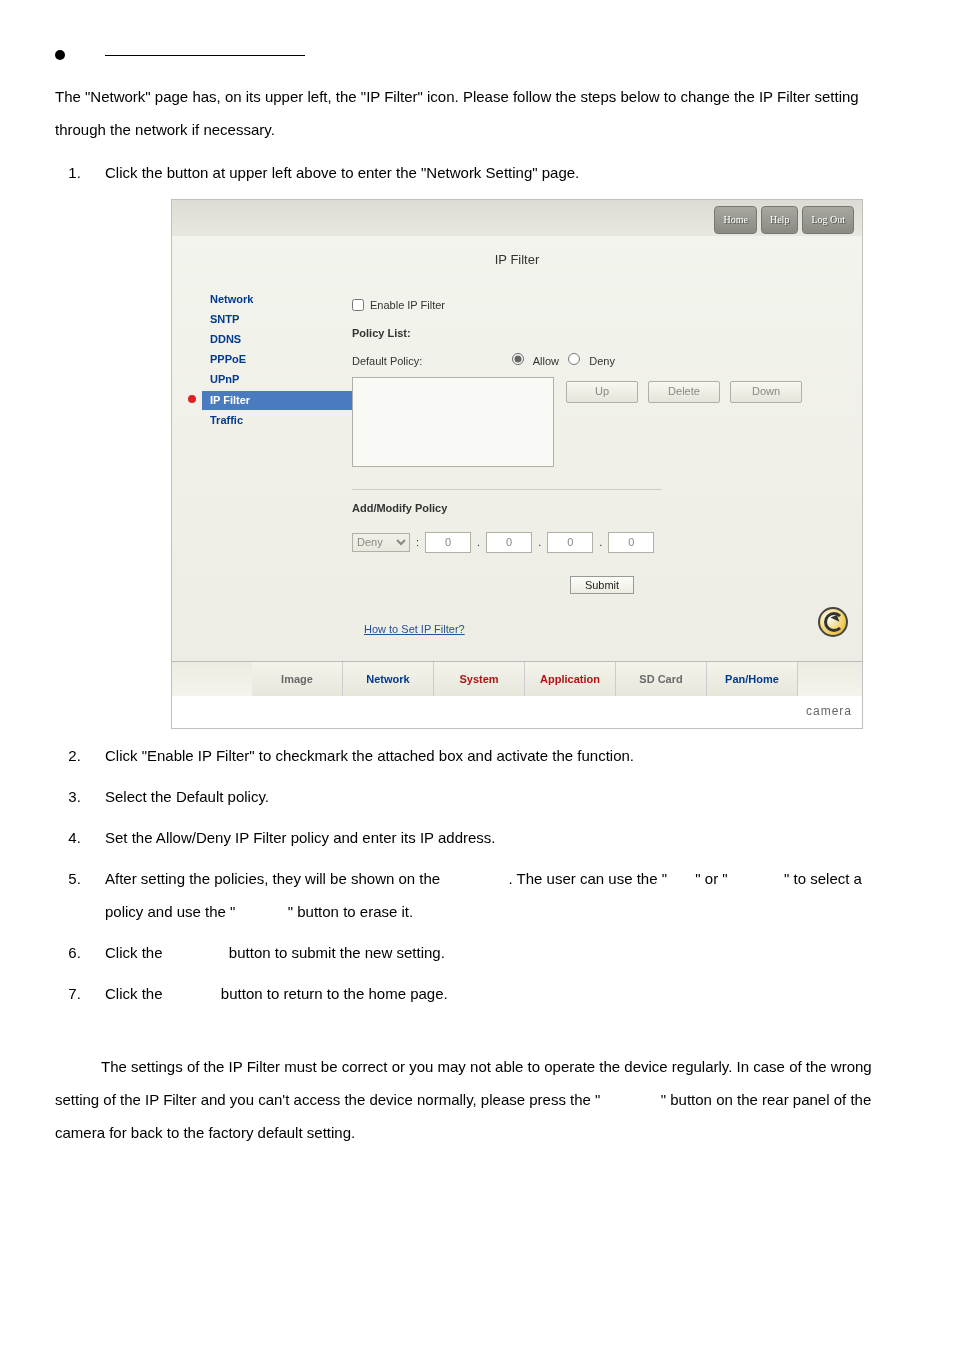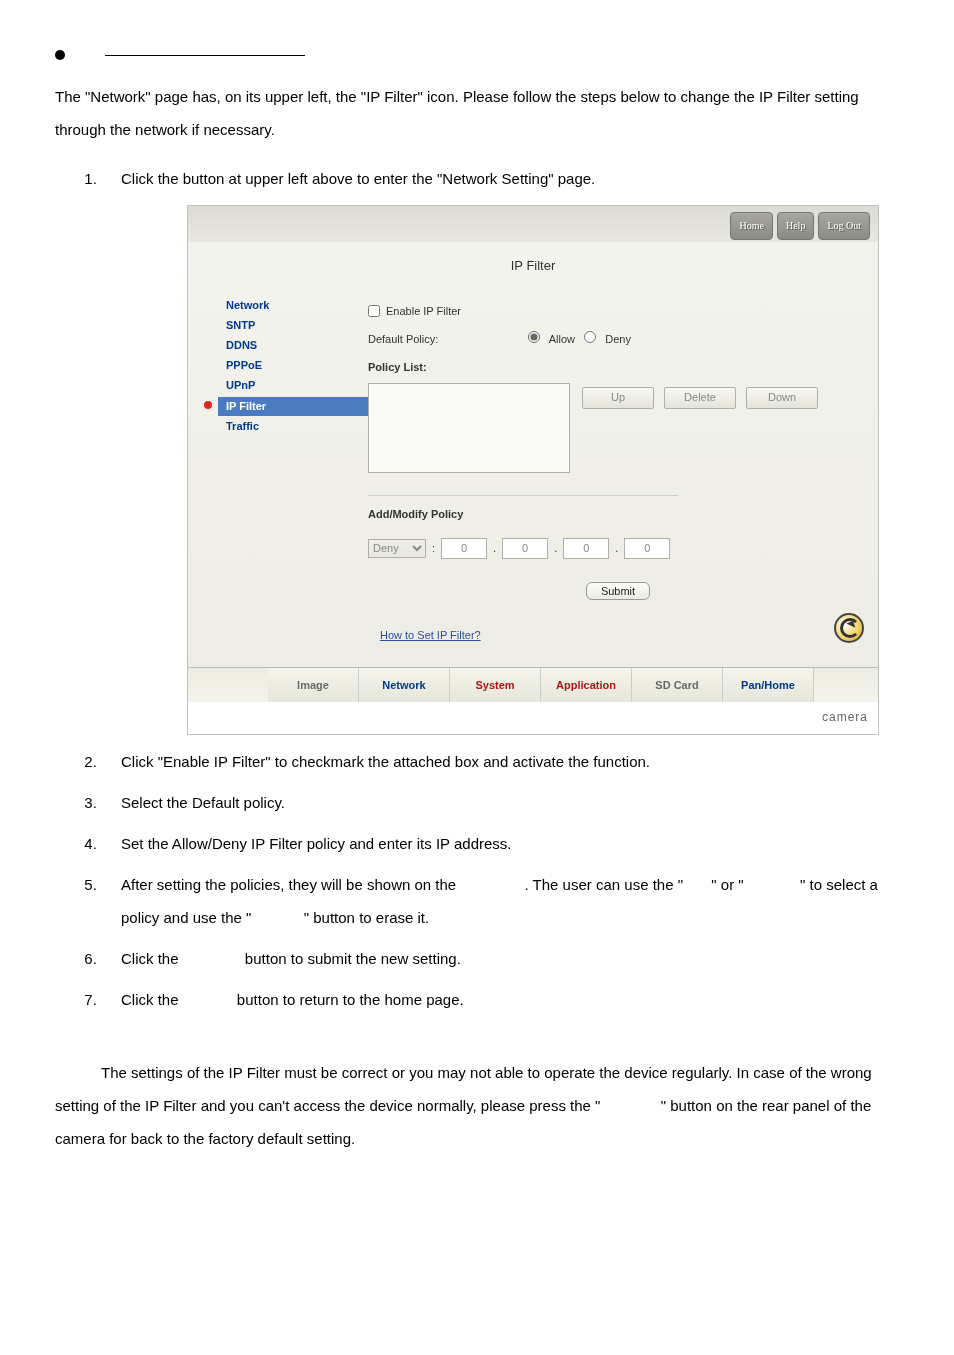--- a/index.html
+++ b/index.html
@@ -28,21 +28,21 @@
     height: 1px;
     width: 200px;
   }
   .para {
     margin: 10px 0;
     line-height: 2.2;
   }
   ol.steps {
     list-style: decimal;
     padding-left: 30px;
-    margin: 16px;
+    margin: 0;
   }
   ol.steps > li {
     padding-left: 20px;
     margin: 8px 0;
     line-height: 2.2;
   }
   .screenshot-wrap {
     margin: 10px 0 10px 66px;
     width: 692px;
   }
@@ -159,21 +159,21 @@
   }
   .ipin {
     width: 40px; height: 17px; border:1px solid #b0b0a4; background:#fff;
     text-align:center; font-size:11px; color:#888;
   }
   .dot { color:#333; }
   .submit-row { text-align:center; margin: 18px 0 8px; }
   .submit-btn {
     background: linear-gradient(#fdfdf9,#ecece2);
     border:1px solid #999; font-size:11px; color:#222;
-    padding: 2px 14px; border-radius:6px;
+    padding: 2px 14px; border-radius:0;
   }
   .howlink { color:#2a4e9a; text-decoration: underline; font-size:11px;padding-left:12px; }
   .hr-thin { border:0; border-top:1px solid #ccc; margin: 22px 0 6px; width: 310px; }
   .shot-refresh {
     position:absolute; right:14px; bottom:6px;
   }
   .refresh-icon {
     width:26px; height:26px; border:2px solid #444; border-radius:50%;
     position:relative; display:inline-block;
     background: radial-gradient(circle at 35% 35%, #fff, #f0d060 60%, #e0a020);
@@ -239,32 +239,32 @@
             <div class="nav-item">UPnP</div>
             <div class="nav-item active">IP Filter</div>
             <div class="nav-item">Traffic</div>
           </div>
 
           <div class="shot-main">
             <div class="row">
               <input type="checkbox" class="cb" style="">
               <span class="row-label">Enable IP Filter</span>
             </div>
+            <div class="row">
+              <span class="row-label" style="font-weight:bold;">Policy List:</span>
+            </div>
             <div class="row" style="gap:90px;">
               <span class="row-label">Default Policy:</span>
               <span>
                 <input type="radio" class="rd" name="dp" checked="" style="">
                 <span class="row-label">Allow</span>
                 &nbsp;
                 <input type="radio" class="rd" name="dp" style="">
                 <span class="row-label">Deny</span>
               </span>
-            </div>
-            <div class="row">
-              <span class="row-label" style="font-weight:bold;">Policy List:</span>
             </div>
             <div class="policy-area">
               <div class="policy-box"></div>
               <div class="btn-col">
                 <div class="wbtn">Up</div>
                 <div class="wbtn">Delete</div>
                 <div class="wbtn">Down</div>
               </div>
             </div>
 

